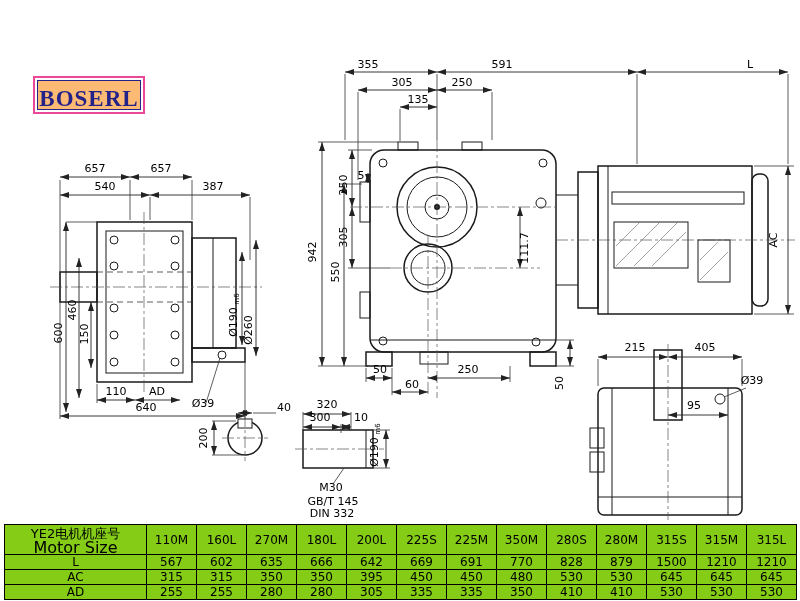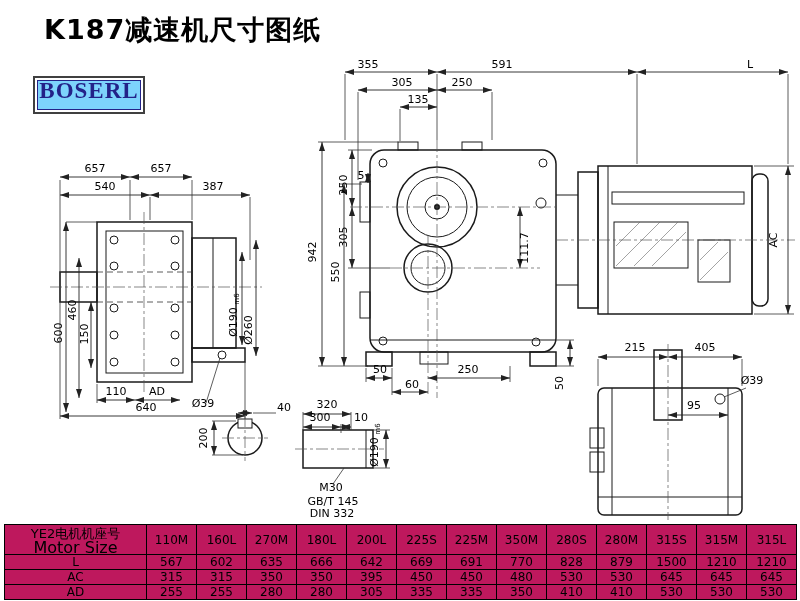--- a/index.html
+++ b/index.html
@@ -1,49 +1,48 @@
 <!DOCTYPE html>
 <html><head>
 <meta charset="utf-8">
 <style>
   *{margin:0;padding:0;box-sizing:border-box}
   html,body{width:800px;height:601px;background:#fff;font-family:"DejaVu Sans",sans-serif}
   .page{position:relative;width:800px;height:601px;background:#fff;overflow:hidden}
   .title{position:absolute;top:12px;left:44px;font-size:27px;font-weight:bold;color:#000;letter-spacing:1px}
-  .logo{position:absolute;top:76px;left:33px;width:112px;height:38px;border:2px solid #404040;
+  .logo{position:absolute;top:76px;left:33px;width:112px;height:38px;border:2px solid #ec4899;
         box-shadow:inset 0 0 0 2px #fff, inset 0 0 0 3px #232288;
-        display:flex;align-items:flex-start;justify-content:center;background:#7dd3fc}
+        display:flex;align-items:flex-end;justify-content:center;background:#fdba74}
   .logo span{font-family:"Liberation Serif",serif;font-weight:bold;font-size:23px;color:#232288;letter-spacing:1px}
   svg.draw{position:absolute;top:0;left:0}
   
   .o{fill:none;stroke:#1a1a1a;stroke-width:1.5}
   .o2{fill:none;stroke:#1a1a1a;stroke-width:1}
   .d{fill:none;stroke:#333;stroke-width:0.8}
   .dm{fill:none;stroke:#222;stroke-width:0.9}
   .c{fill:none;stroke:#555;stroke-width:0.7;stroke-dasharray:12 3 3 3}
   .hd{fill:none;stroke:#333;stroke-width:0.8;stroke-dasharray:6 4}
   .h{stroke:#666;stroke-width:0.6}
   .kw{fill:#fff;stroke:#1a1a1a;stroke-width:1}
   .t{font-family:"DejaVu Sans",sans-serif;font-size:11px;fill:#000;text-anchor:middle}
   .ts{font-size:7px}
   
-  .size-table{position:absolute;left:4px;bottom:1px;width:793px;border-collapse:collapse;table-layout:fixed;background:#be185d}
+  .size-table{position:absolute;left:4px;bottom:1px;width:793px;border-collapse:collapse;table-layout:fixed;background:#84cc16}
   .size-table th,.size-table td{border:1px solid #000;text-align:center;font-size:12px;font-weight:normal;
         padding:0;height:15px;overflow:hidden;white-space:nowrap;color:#000}
   .size-table col.first{width:142px}
   .size-table thead th{height:30px}
   .hcn{font-size:13px;line-height:15px}
   .hen{font-size:16px;line-height:13px}
 </style>
 </head>
 <body>
 
 <div class="page">
 
-  <div class="title">K187减速机尺寸图纸</div>
   <div class="logo">
     <span>BOSERL</span>
   </div>
 
   <svg class="draw" width="800" height="527" viewBox="0 0 800 527">
     <defs>
       <marker id="mA" markerWidth="10" markerHeight="8" refX="9" refY="4" orient="auto-start-reverse" markerUnits="userSpaceOnUse">
         <path d="M0,1 L9,4 L0,7 z" fill="#222"></path>
       </marker>
     </defs>

